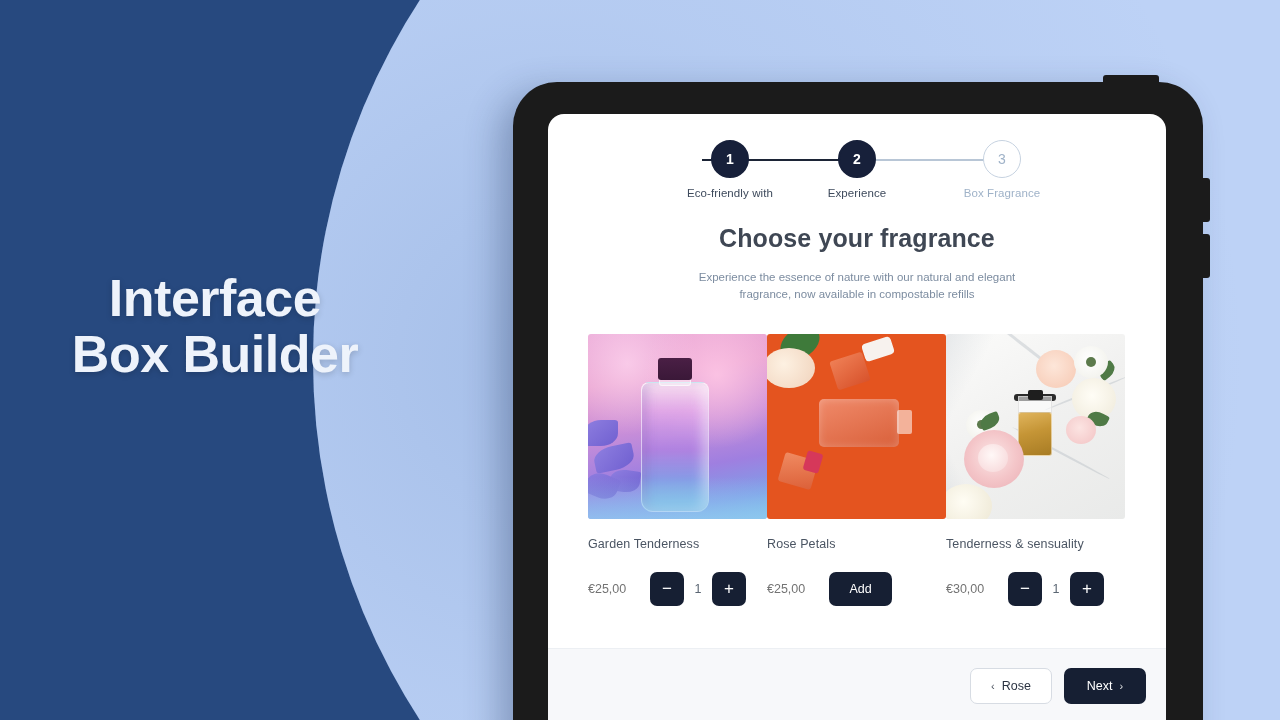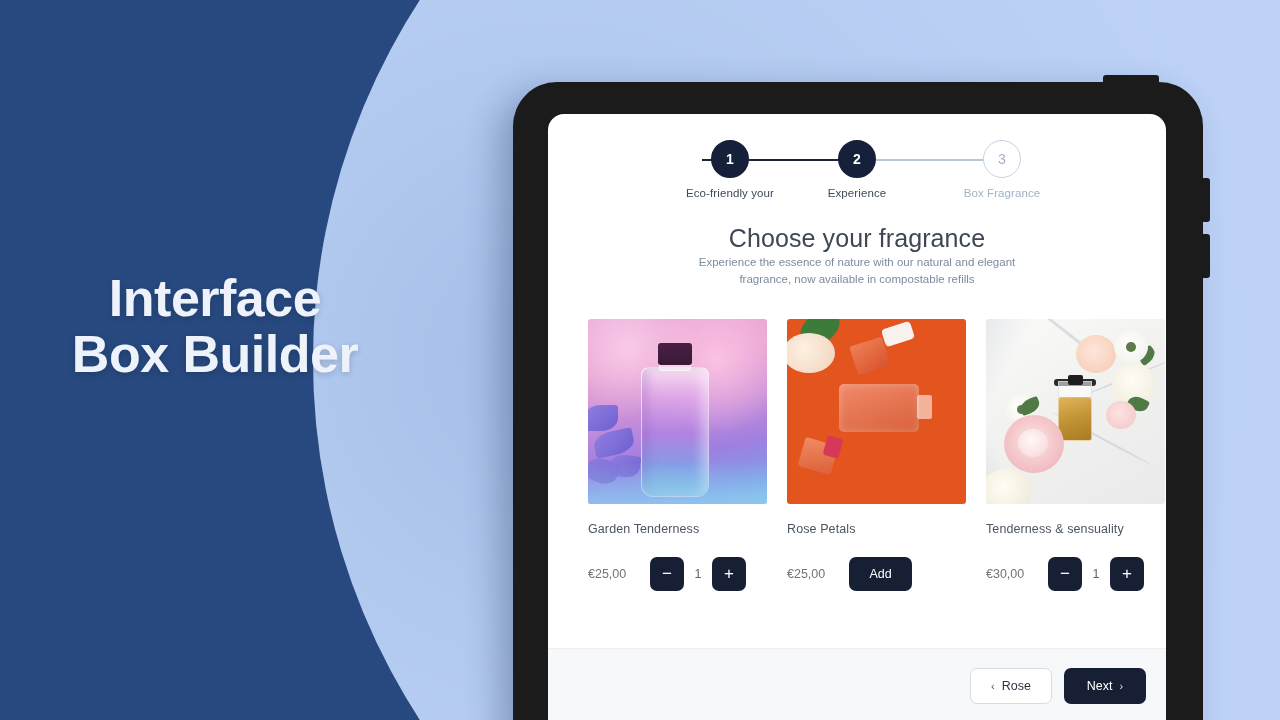--- a/index.html
+++ b/index.html
@@ -111,36 +111,35 @@
     letter-spacing:.1px;
   }
   .step-label.todo { color:#9fb2c8; }
 
   
   .title {
     margin-top:18px;
     text-align:center;
     font-size:25px;
     color:#3f4754;
-    font-weight:normal;
+    font-weight:bold;
     letter-spacing:.1px;
   }
   .subtitle {
-    margin:1px auto 0;
+    margin:16px auto 0;
     width:330px;
     text-align:center;
     font-size:11.5px;
     line-height:1.5;
     color:#7c8ca0;
   }
 
   
   .products {
     display:flex;
-    gap:20px;
     margin:30px 20px 0 20px;
     padding-left:20px;
   }
   .product { width:179px; }
 
   .product-img {
     width:179px; height:185px;
     border-radius:3px;
     position:relative;
     overflow:hidden;
@@ -414,21 +413,21 @@
     <div class="tablet-nub nub-vol2"></div>
 
     <div class="screen">
 
       <div class="stepper">
         <div class="step-line line-a"></div>
         <div class="step-line line-b"></div>
 
         <div class="step step-1">
           <div class="step-circle done">1</div>
-          <div class="step-label">Eco-friendly your</div>
+          <div class="step-label">Eco-friendly with</div>
         </div>
 
         <div class="step step-2">
           <div class="step-circle active">2</div>
           <div class="step-label">Experience</div>
         </div>
 
         <div class="step step-3">
           <div class="step-circle todo">3</div>
           <div class="step-label todo">Box Fragrance</div>

